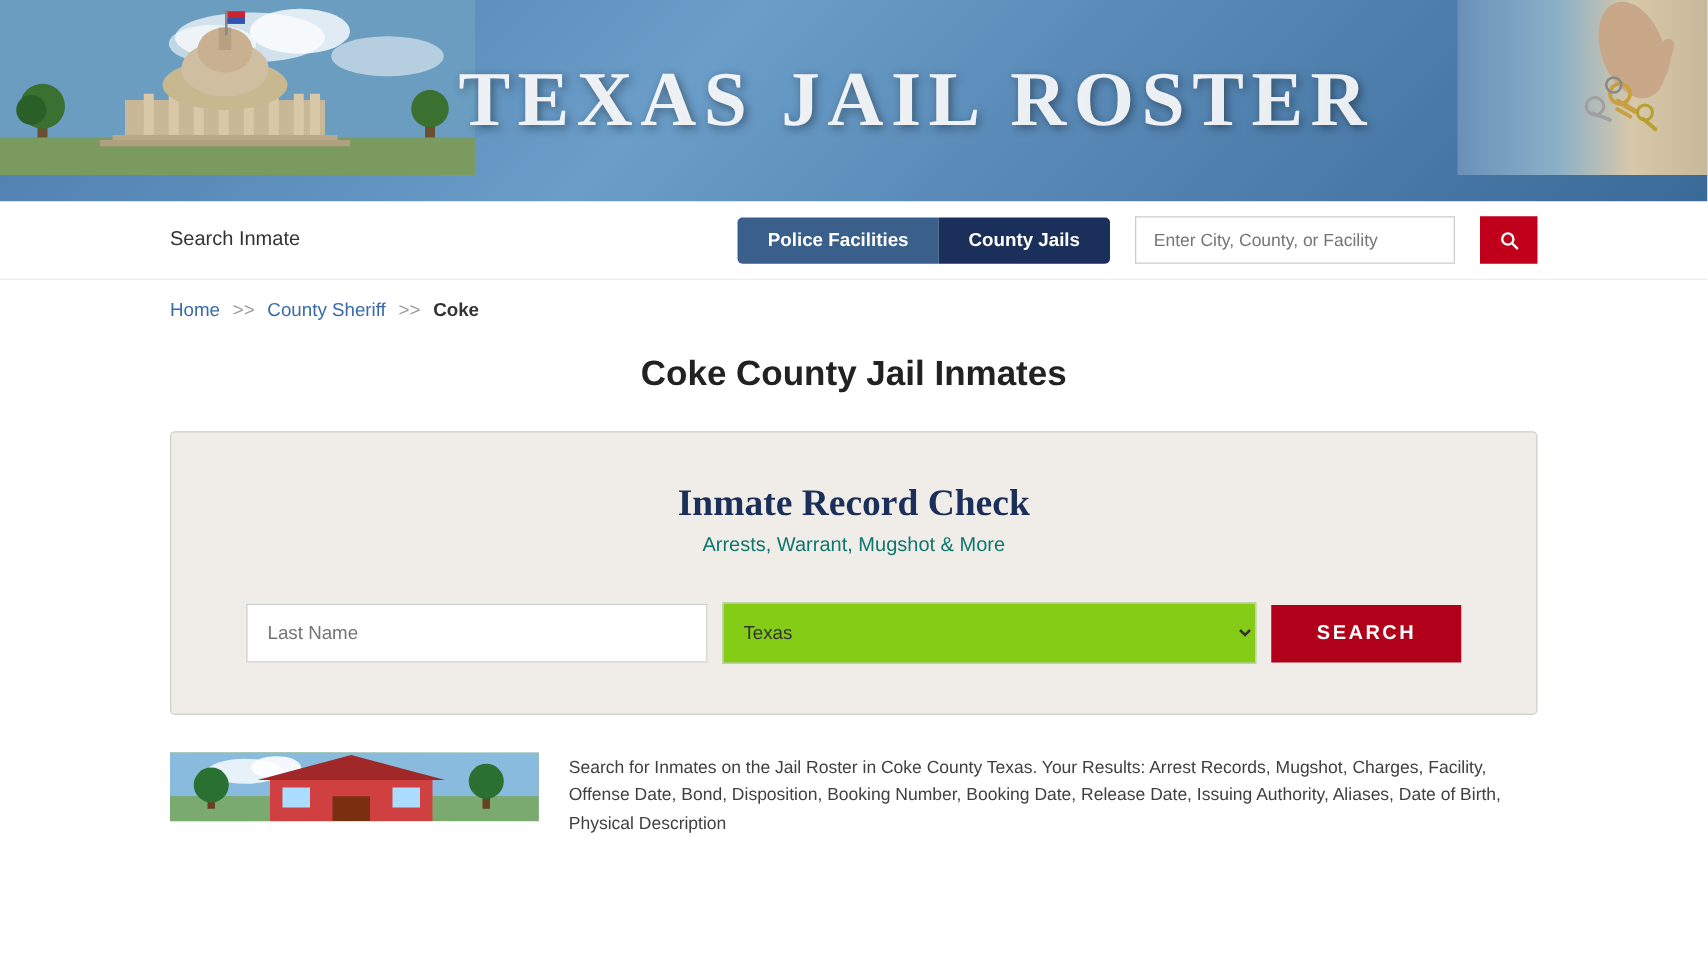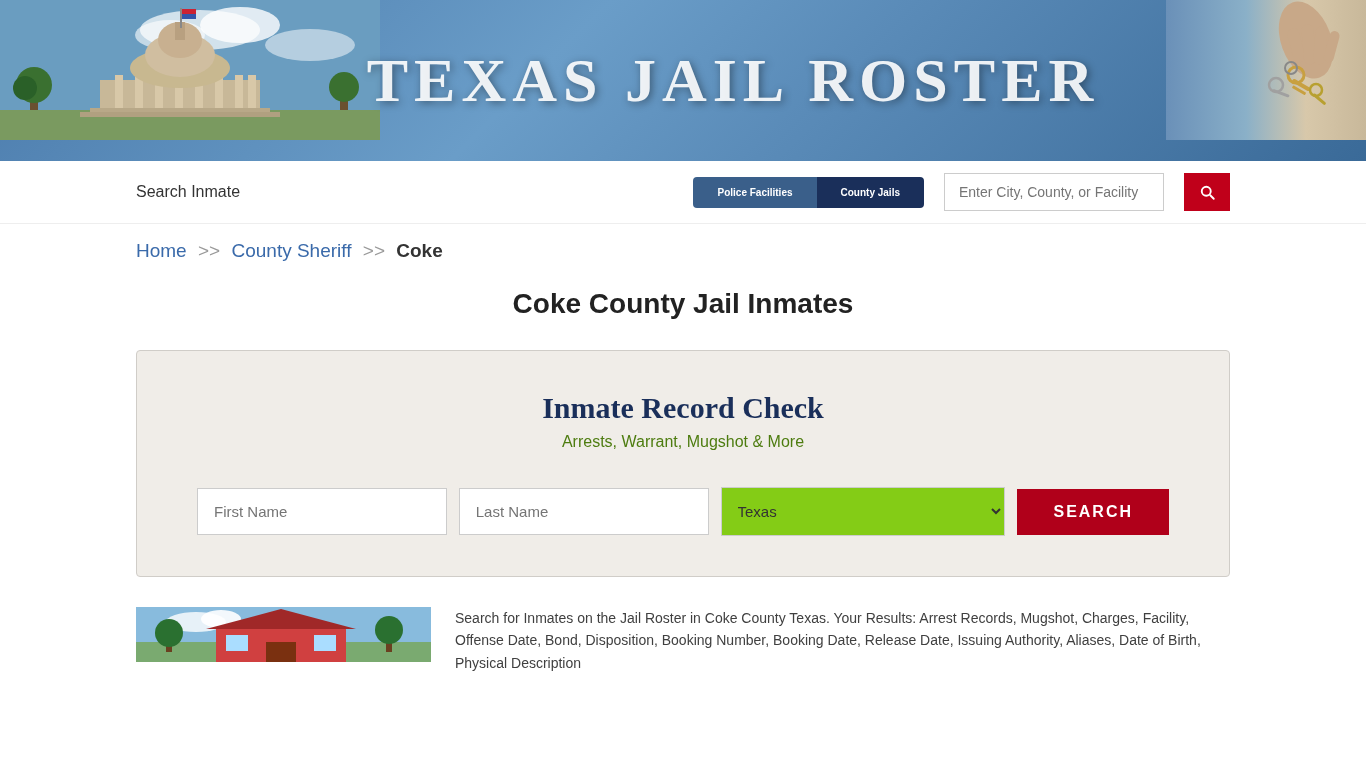--- a/index.html
+++ b/index.html
@@ -63,40 +63,40 @@
       font-family: Arial, sans-serif;
       flex: 1;
     }
     .nav-buttons {
       display: flex;
       align-items: center;
       gap: 0;
     }
     .nav-btn {
       padding: 10px 24px;
-      font-size: 10px;
+      font-size: 15px;
       font-family: Arial, sans-serif;
       font-weight: bold;
       color: #fff;
       border: none;
       cursor: pointer;
     }
     .nav-btn.police {
       background-color: #3a5f8a;
       border-radius: 4px 0 0 4px;
     }
     .nav-btn.county {
       background-color: #1a2f5a;
       border-radius: 0 4px 4px 0;
     }
     .search-facility-input {
       padding: 10px 14px;
       font-size: 14px;
       border: 1px solid #ccc;
-      width: 220px;
+      width: 256px;
       font-family: Arial, sans-serif;
       color: #a21caf;
       outline: none;
     }
     .search-facility-btn {
       background-color: #c0001a;
       border: none;
       padding: 10px 14px;
       cursor: pointer;
       display: flex;
@@ -106,21 +106,21 @@
     .search-facility-btn svg {
       width: 18px;
       height: 18px;
       fill: #fff;
     }
 
     
     .breadcrumb {
       padding: 16px 136px;
       font-family: Arial, sans-serif;
-      font-size: 19px;
+      font-size: 15px;
     }
     .breadcrumb a {
       color: #3a6aaa;
       text-decoration: none;
     }
     .breadcrumb .separator {
       color: #999;
       margin: 0 6px;
     }
     .breadcrumb .current {
@@ -150,21 +150,21 @@
       text-align: center;
       font-size: 30px;
       font-weight: bold;
       color: #1a2f5a;
       font-family: Georgia, serif;
       margin-bottom: 8px;
     }
     .record-check-subtitle {
       text-align: center;
       font-size: 16px;
-      color: #4d7c0f;
+      color: #0f766e;
       font-family: Arial, sans-serif;
       margin-bottom: 36px;
     }
     .search-form {
       display: flex;
       gap: 12px;
       align-items: center;
     }
     .form-input {
       flex: 1;
@@ -329,21 +329,20 @@
   <span class="current">Coke</span>
 </div>
 
 <h1 class="page-title">Coke County Jail Inmates</h1>
 
 <div class="record-check-box">
   <div class="record-check-title">Inmate Record Check</div>
   <div class="record-check-subtitle">Arrests, Warrant, Mugshot &amp; More</div>
 
   <div class="search-form">
-    <input class="form-input" type="text" placeholder="First Name" style="">
     <input class="form-input" type="text" placeholder="Last Name" style="">
     <select class="form-select" id="state-select">
     <option value="Alabama">Alabama</option><option value="Alaska">Alaska</option><option value="Arizona">Arizona</option><option value="Arkansas">Arkansas</option><option value="California">California</option><option value="Colorado">Colorado</option><option value="Connecticut">Connecticut</option><option value="Delaware">Delaware</option><option value="Florida">Florida</option><option value="Georgia">Georgia</option><option value="Hawaii">Hawaii</option><option value="Idaho">Idaho</option><option value="Illinois">Illinois</option><option value="Indiana">Indiana</option><option value="Iowa">Iowa</option><option value="Kansas">Kansas</option><option value="Kentucky">Kentucky</option><option value="Louisiana">Louisiana</option><option value="Maine">Maine</option><option value="Maryland">Maryland</option><option value="Massachusetts">Massachusetts</option><option value="Michigan">Michigan</option><option value="Minnesota">Minnesota</option><option value="Mississippi">Mississippi</option><option value="Missouri">Missouri</option><option value="Montana">Montana</option><option value="Nebraska">Nebraska</option><option value="Nevada">Nevada</option><option value="New Hampshire">New Hampshire</option><option value="New Jersey">New Jersey</option><option value="New Mexico">New Mexico</option><option value="New York">New York</option><option value="North Carolina">North Carolina</option><option value="North Dakota">North Dakota</option><option value="Ohio">Ohio</option><option value="Oklahoma">Oklahoma</option><option value="Oregon">Oregon</option><option value="Pennsylvania">Pennsylvania</option><option value="Rhode Island">Rhode Island</option><option value="South Carolina">South Carolina</option><option value="South Dakota">South Dakota</option><option value="Tennessee">Tennessee</option><option value="Texas" selected="">Texas</option><option value="Utah">Utah</option><option value="Vermont">Vermont</option><option value="Virginia">Virginia</option><option value="Washington">Washington</option><option value="West Virginia">West Virginia</option><option value="Wisconsin">Wisconsin</option><option value="Wyoming">Wyoming</option></select>
     <button class="search-btn">SEARCH</button>
   </div>
 
 </div>
 
 <div class="bottom-section">
   <div class="bottom-image">

